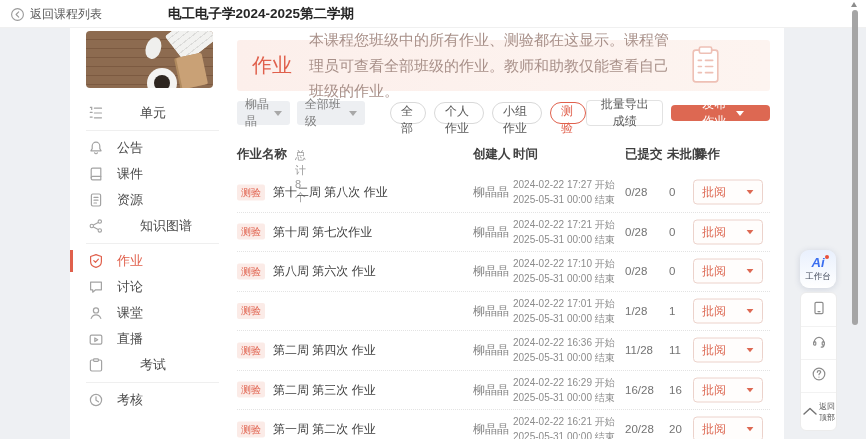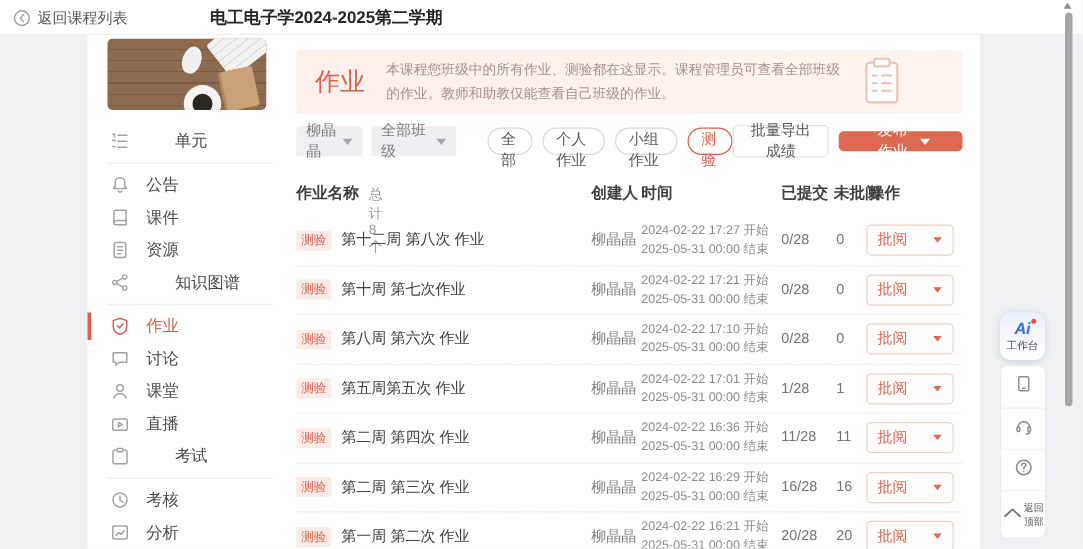--- a/index.html
+++ b/index.html
@@ -32,21 +32,21 @@
   .menu-item.active .icon { color:#e0604c; }
   .menu-item.active::before { content:''; position:absolute; left:0; top:2px; bottom:2px; width:3px; background:#e0604c; }
   .menu-item.divider-after { margin-bottom:9px;gap:36px; }
   .menu-item.divider-after::after { content:''; position:absolute; left:16px; right:18px; bottom:-5px; height:1px; background:#efefef; }
 
   
   .main { position:absolute; left:167px; top:0; width:533px; height:100%; }
   .banner { position:absolute; top:12px; left:0; width:533px; height:51px; border-radius:3px;
     background:linear-gradient(90deg,#fcefeb,#fdf4f0); display:flex; align-items:center; }
   .banner-title { font-size:20px; color:#e0604c; margin:0 17px 0 15px; flex:none; }
-  .banner-desc { font-size:11px; color:#a89089; width:372px; line-height:1.7; }
+  .banner-desc { font-size:15px; color:#a89089; width:372px; line-height:1.7; }
   .banner-icn { position:absolute; right:44px; top:5px; color:#eec0b5; }
 
   .filter-row { position:absolute; top:72px; left:0; right:0; height:26px; display:flex; align-items:center; }
   .select { height:24px; background:#edeff2; border-radius:3px; display:flex; align-items:center; justify-content:space-between; font-size:12px; color:#7d7d7d; padding:0 8px; cursor:pointer; }
   .sel-teacher { width:64px; }
   .sel-class { width:84px; margin-left:7px; }
   .caret { width:0; height:0; border-left:4px solid transparent; border-right:4px solid transparent; border-top:5px solid #a8a8a8; }
   .chips { display:flex; gap:8px; margin-left:25px; }
   .chip { height:22px; border:1px solid #d9d9d9; border-radius:12px; padding:0 10px; font-size:12px; color:#595959; display:flex; align-items:flex-start; background:#fff; cursor:pointer; }
   .chip.active { border-color:#e0604c; color:#e0604c; }
@@ -212,29 +212,20 @@
           </div>
           <div class="menu-item">
             <span class="icon">
               <svg width="16" height="16" viewBox="0 0 16 16" fill="none" stroke="currentColor" stroke-width="1.2" stroke-linecap="round">
                 <circle cx="8" cy="8" r="5.6"></circle>
                 <path d="M8 4.8v3.4l2.4 1.6"></path>
               </svg>
             </span>
             <span>考核</span>
           </div>
-          <div class="menu-item">
-            <span class="icon">
-              <svg width="16" height="16" viewBox="0 0 16 16" fill="none" stroke="currentColor" stroke-width="1.2" stroke-linecap="round" stroke-linejoin="round">
-                <rect x="2.2" y="2.8" width="11.6" height="10.4" rx="1.2"></rect>
-                <path d="M4.8 10.4l2.3-2.4 1.9 1.5 2.4-3"></path>
-              </svg>
-            </span>
-            <span>分析</span>
-          </div>
       </div>
     </div>
 
     <div class="main">
 
       <div class="banner">
         <div class="banner-title">作业</div>
         <div class="banner-desc">本课程您班级中的所有作业、测验都在这显示。课程管理员可查看全部班级的作业。教师和助教仅能查看自己班级的作业。</div>
         <span class="banner-icn"><svg width="41" height="41" viewBox="0 0 40 40" fill="none" stroke="currentColor" stroke-width="1.6" stroke-linecap="round" stroke-linejoin="round">
               <rect x="8" y="5" width="24" height="31" rx="2.5" fill="#fff"></rect>
@@ -338,21 +329,20 @@
             <div class="c-action">
               <button class="btn-review">
                 <span>批阅</span>
                 <span class="caret"></span>
               </button>
             </div>
           </div>
           <div class="row">
             <div class="c-name">
               <span class="badge">测验</span>
-              <span class="a-name">第五周第五次 作业</span>
             </div>
             <div class="c-creator">柳晶晶</div>
             <div class="c-time">
               <div>2024-02-22 17:01 开始</div>
               <div>2025-05-31 00:00 结束</div>
             </div>
             <div class="c-submitted">1/28</div>
             <div class="c-unreviewed">1</div>
             <div class="c-action">
               <button class="btn-review">

